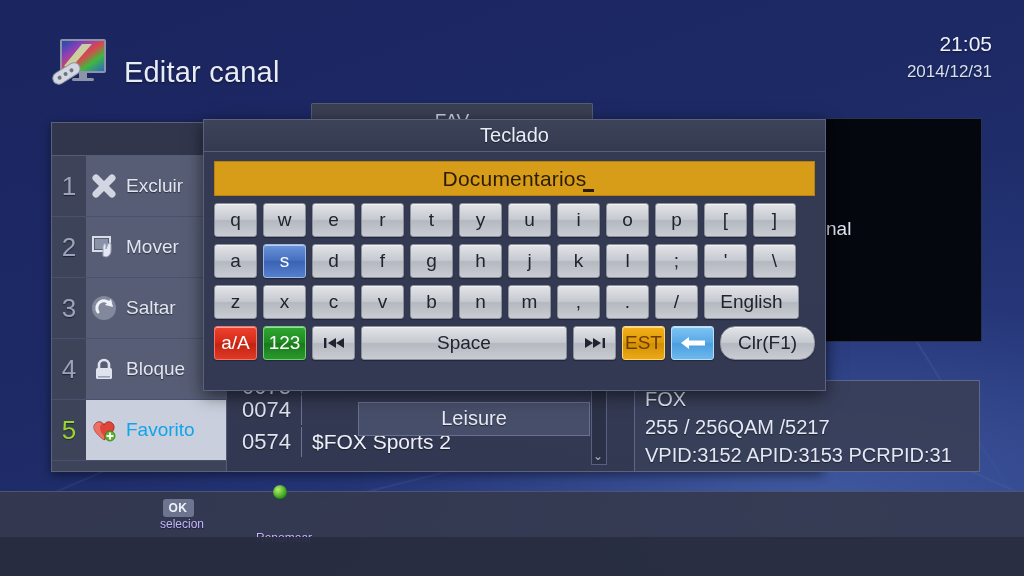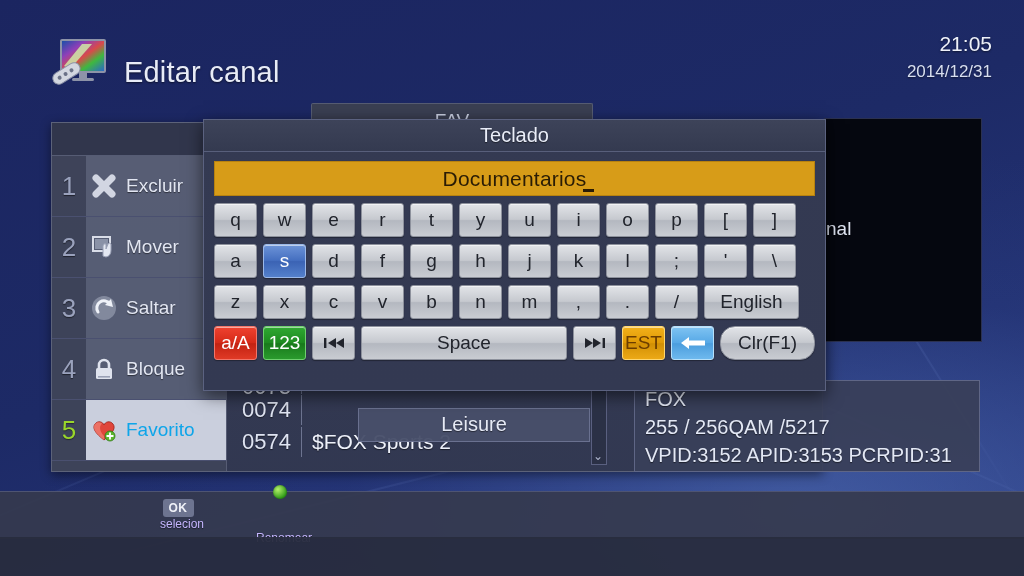--- a/index.html
+++ b/index.html
@@ -366,21 +366,21 @@
         <div class="chan-row">
           <div class="cnum">0074</div>
           <div class="cname"></div>
         </div>
         <div class="chan-row">
           <div class="cnum">0574</div>
           <div class="cname">$FOX Sports 2</div>
         </div>
       </div>
 
-      <div id="group-overlay" style="top:253px">Leisure</div>
+      <div id="group-overlay" style="top:247px">Leisure</div>
 
       <div id="chan-scroll">
         <div class="thumb" style="top:168px"></div>
         <div class="arrow">⌄</div>
       </div>
     </div>
   </div>
 
   <div id="info-panel">
     <div>FOX</div>

